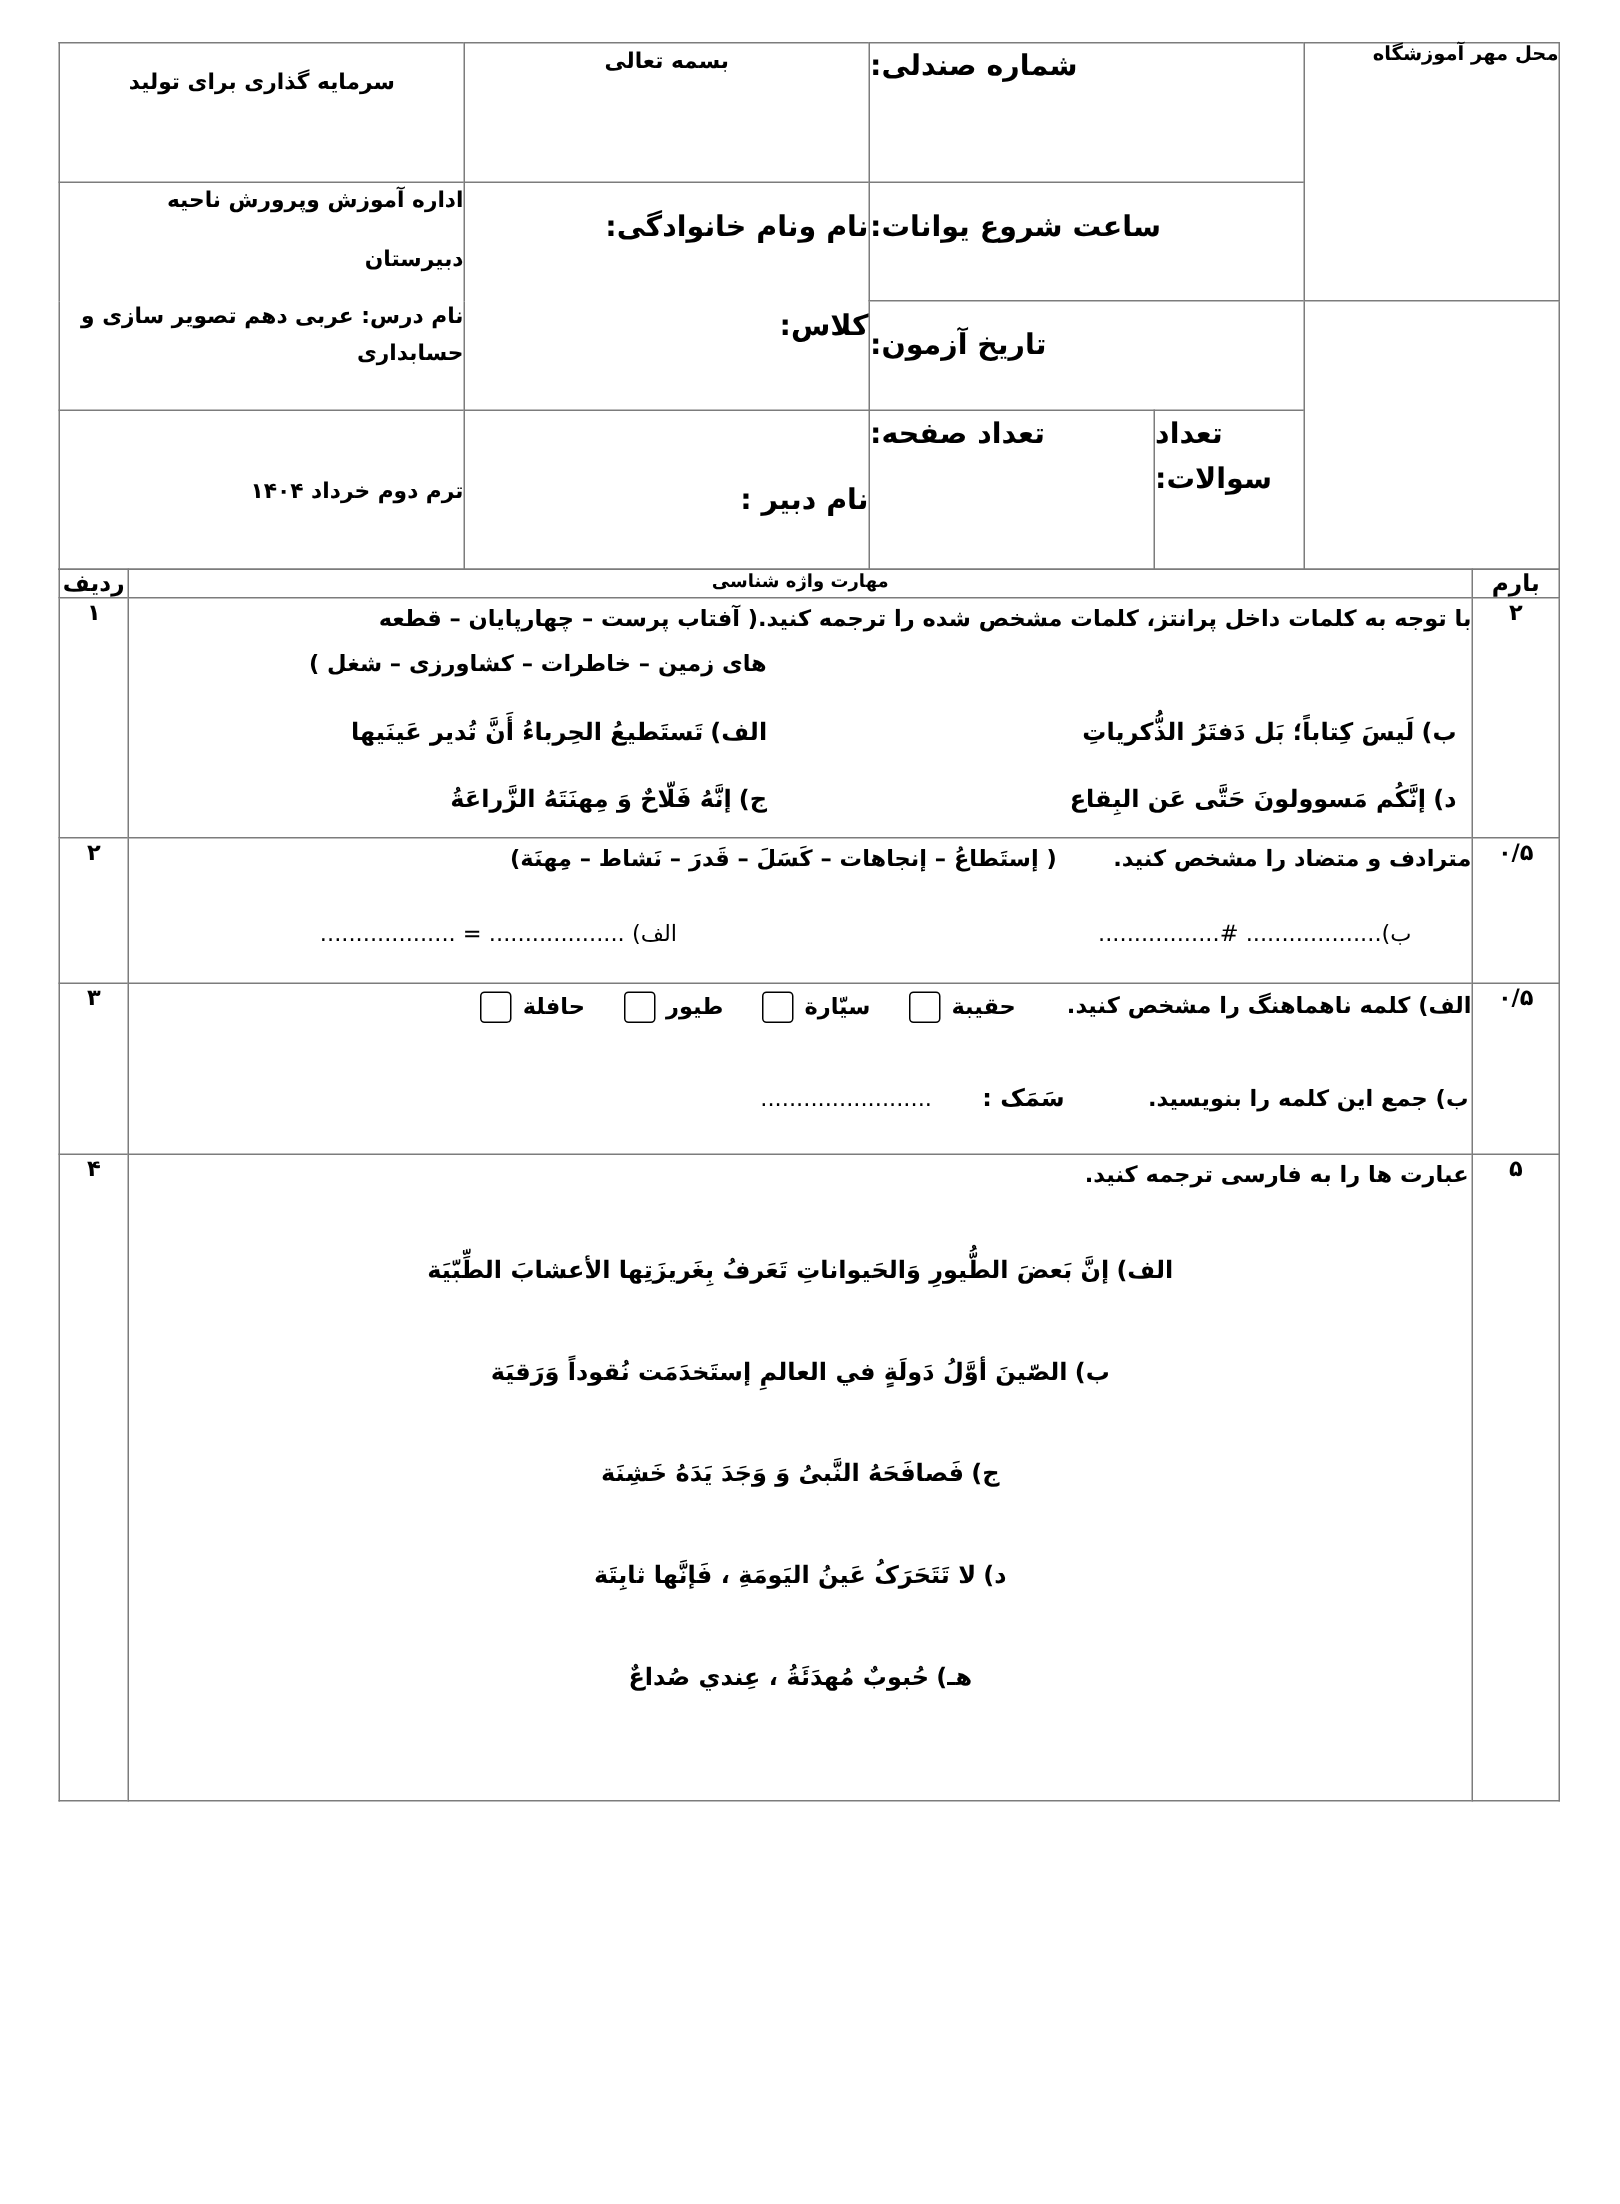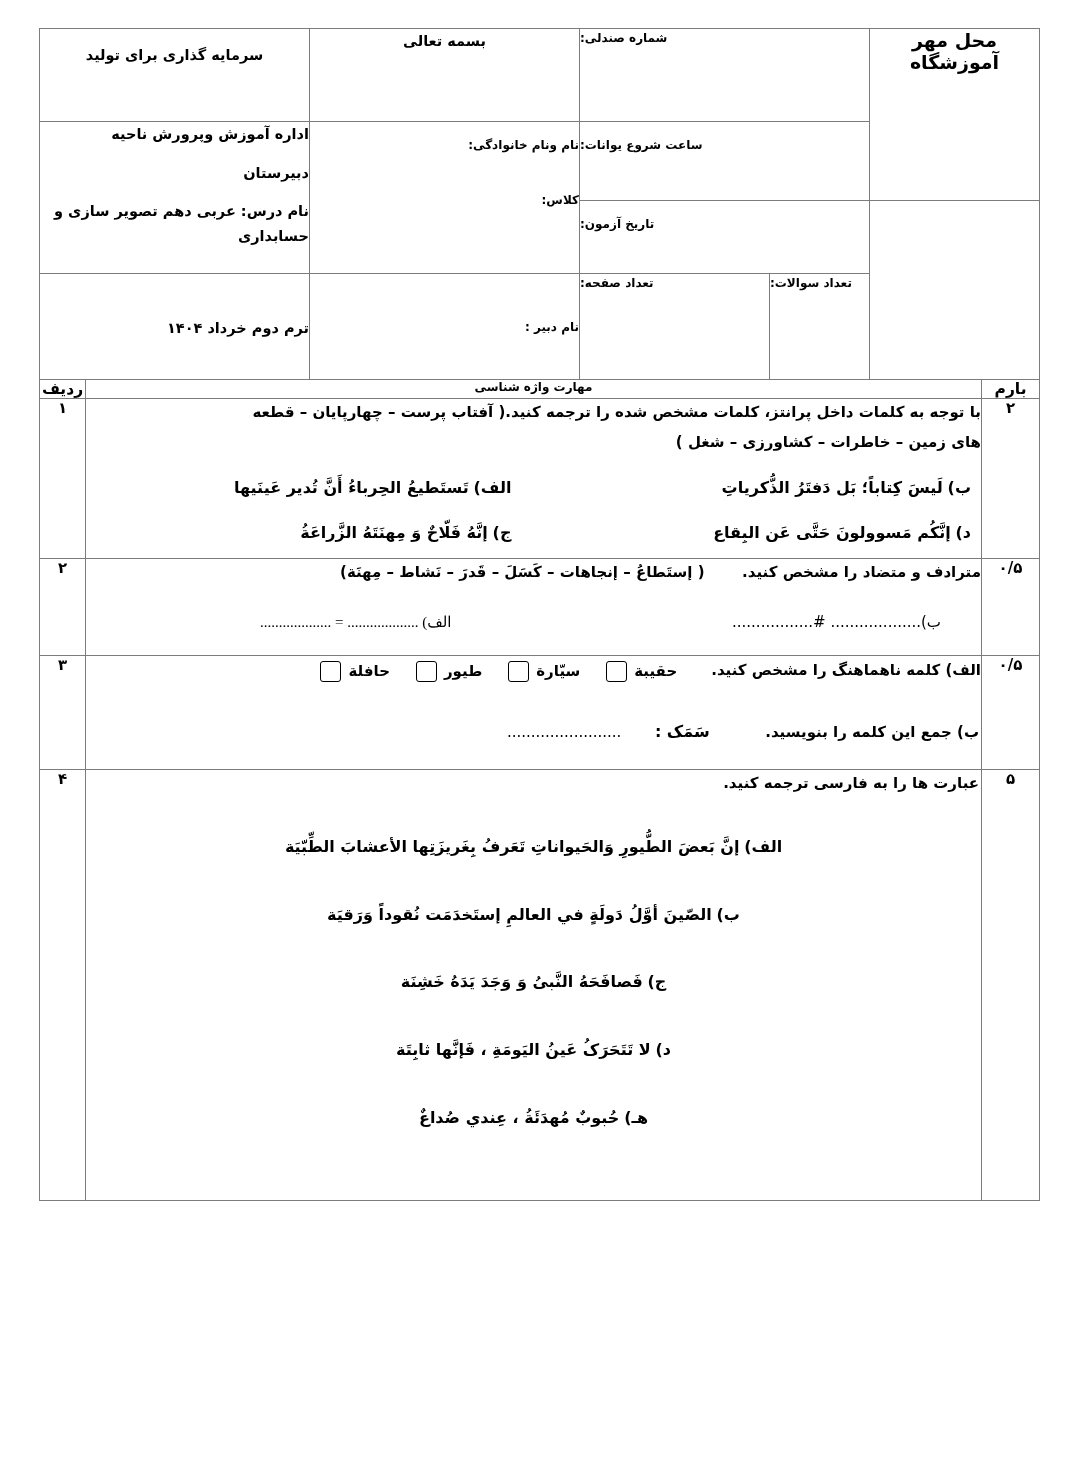--- a/index.html
+++ b/index.html
@@ -38,31 +38,30 @@
   .hdr-cell {
     padding: 8px 10px;
     font-size: 14.5px;
     font-weight: bold;
     line-height: 1.7;
     text-align: center;
   }
   .hdr-cell.right-al { text-align: right; }
   .hdr-label {
     padding: 8px 12px;
-    font-size: 12px;
+    font-size: 19px;
     font-weight: bold;
     line-height: 1.6;
     text-align: left;
   }
   .hdr-label.rt { text-align: right; }
   .hdr-stamp {
     padding: 10px;
-    font-size: 19px;
-    font-weight: bold;
-    text-align: center;
+    font-size: 13px;
+    font-weight: bold;
   }
   .course-line { display: block; }
 
   
   .num-cell {
     width: 46px;
     text-align: center;
     font-size: 15px;
     font-weight: bold;
     padding-top: 7px;
@@ -250,21 +249,21 @@
       <tr>
         <td class="hdr-row-label">بارم</td>
         <td class="section-cell">مهارت واژه شناسی</td>
         <td class="hdr-row-label">ردیف</td>
       </tr>
 
       <tr>
         <td class="mark-cell">۲</td>
         <td class="q-cell">
           <div class="prompt q1-head">با توجه به کلمات داخل پرانتز، کلمات مشخص شده را ترجمه کنید.( آفتاب پرست – چهارپایان – قطعه</div>
-          <div class="prompt" style="text-align:right; padding-left:120px;">های زمین – خاطرات – کشاورزی – شغل )</div>
+          <div class="prompt" style="text-align:left; padding-left:120px;">های زمین – خاطرات – کشاورزی – شغل )</div>
 
           <div class="two-col">
             <div class="col-left">
               <span class="ar-line">ب)</span>
               <span class="ar-line">لَیسَ کِتاباً؛ بَل دَفتَرُ الذُّکریاتِ</span>
             </div>
             <div class="col-right">
               <span class="ar-line">الف)</span>
               <span class="ar-line">تَستَطیعُ الحِرباءُ أَنَّ تُدیر عَینَیها</span>
             </div>
@@ -289,21 +288,21 @@
         <td class="mark-cell">۰/۵</td>
         <td class="q-cell">
           <div class="q2-head">
             <span class="prompt">مترادف و متضاد را مشخص کنید.</span>
             <span style="display:inline-block;width:28px"></span>
             <span class="prompt">( إستَطاعُ – إنجاهات – کَسَلَ – قَدرَ – نَشاط – مِهنَة)</span>
           </div>
 
           <div class="two-col" style="margin-top:22px;">
             <div class="col-left blank-line" style="padding-right:40px;">ب)................... #.................</div>
-            <div class="col-right blank-line" style="padding-right:60px;font-family:Liberation Serif, serif;">الف) ................... = ...................</div>
+            <div class="col-right blank-line" style="padding-right:60px;">الف) ................... = ...................</div>
           </div>
           <div style="height:18px"></div>
         </td>
         <td class="num-cell">۲</td>
       </tr>
 
       <tr>
         <td class="mark-cell">۰/۵</td>
         <td class="q-cell">
           <div class="q3-first">

